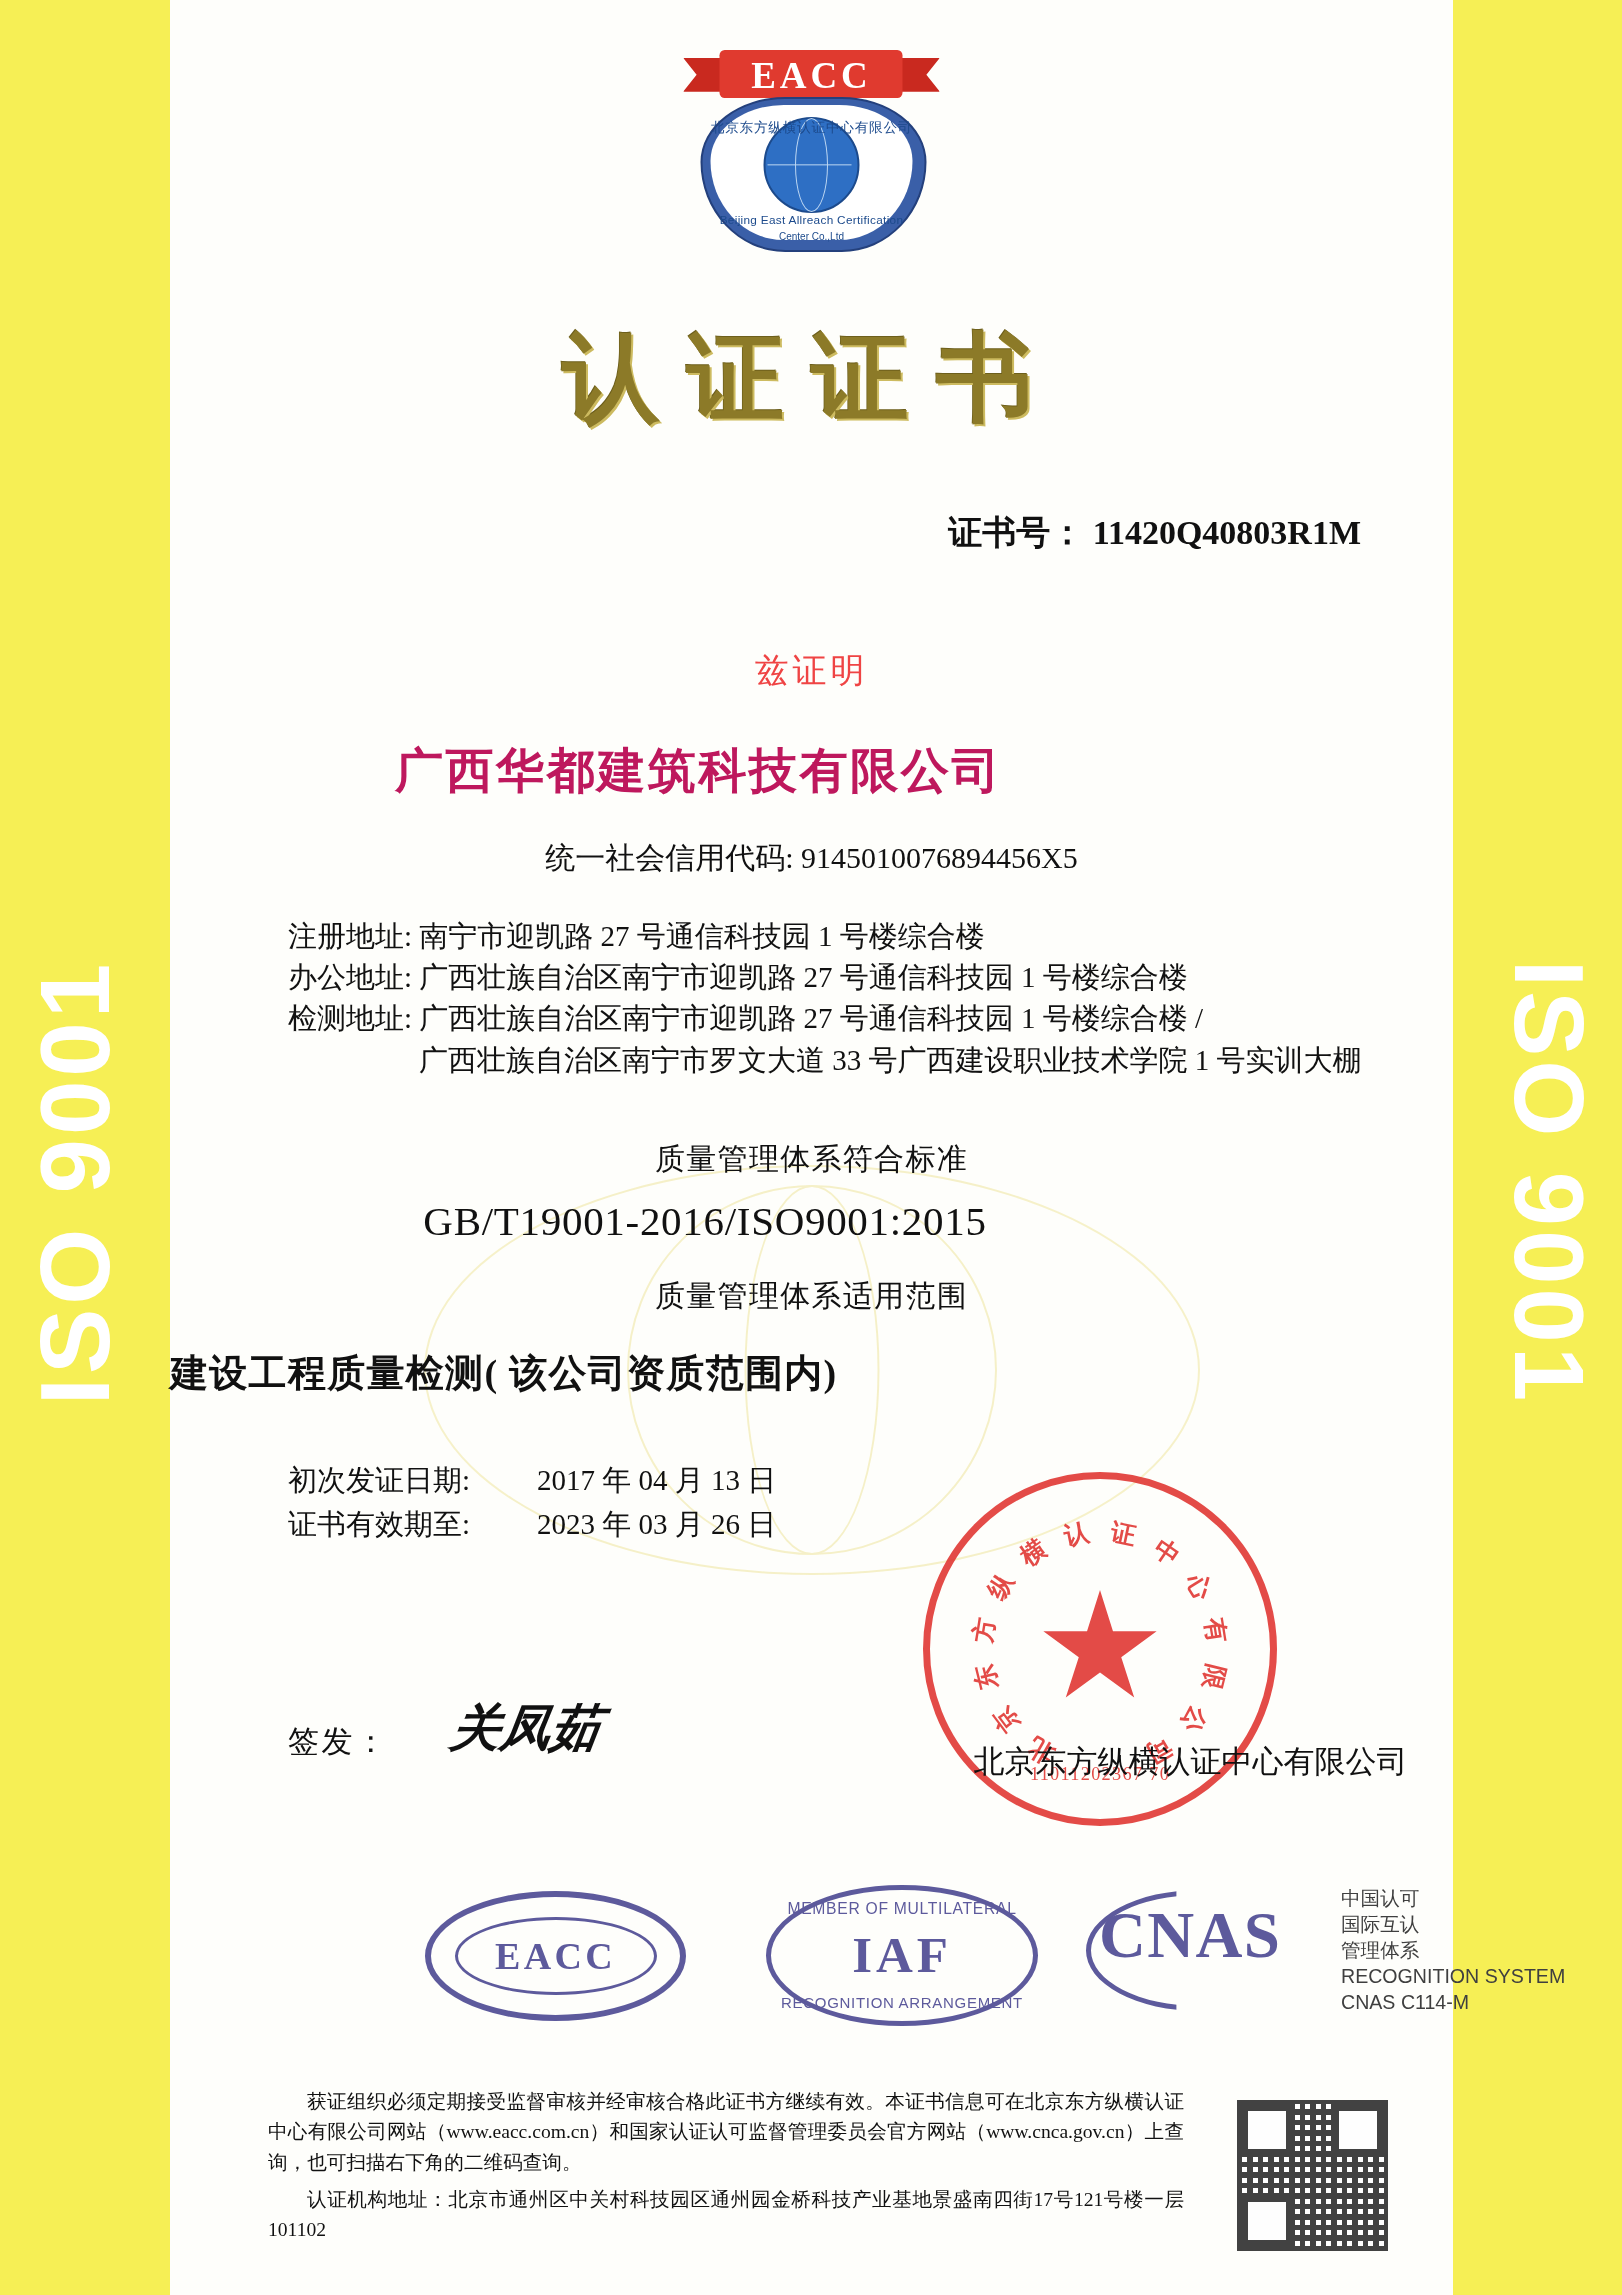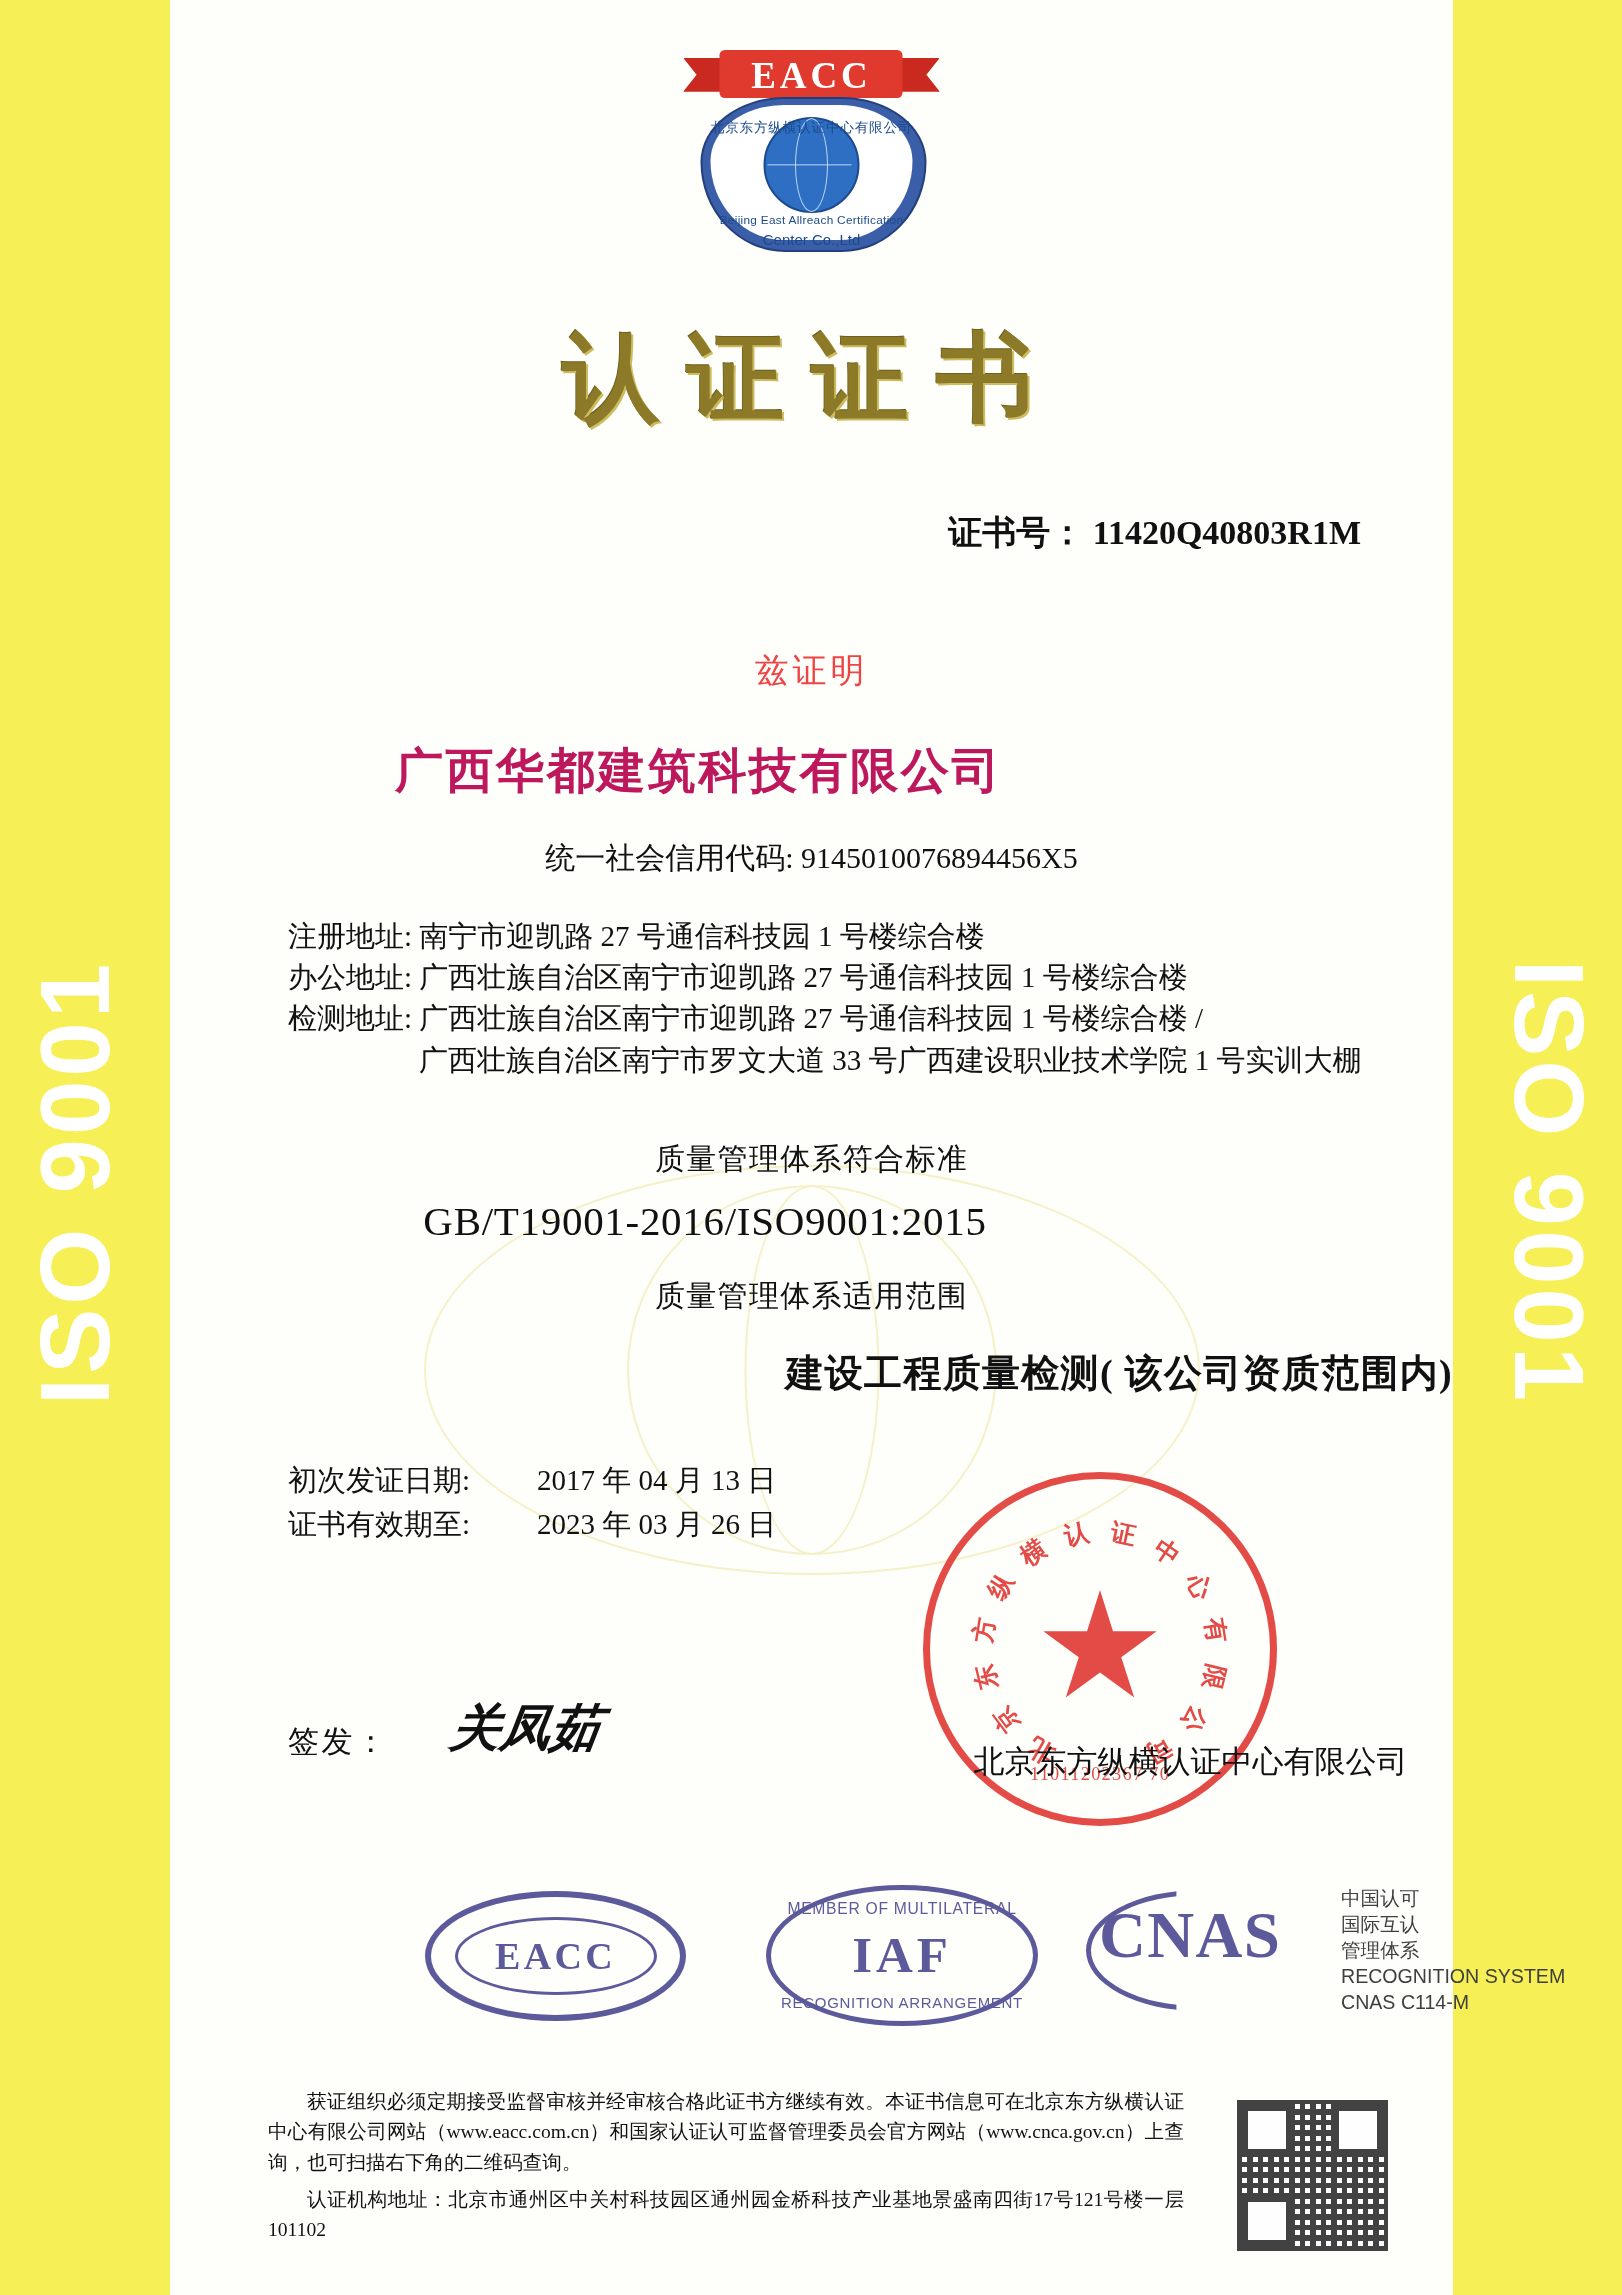--- a/index.html
+++ b/index.html
@@ -116,21 +116,21 @@
     font-size:13.7px;color:#1c4a8c;font-family:"Liberation Sans",sans-serif;
     letter-spacing:0.7px;
   }
   .arc-bot{
     position:absolute;left:0;top:116px;width:262px;text-align:center;
     font-size:11.8px;color:#1c4a8c;font-family:"Liberation Sans",sans-serif;
     letter-spacing:0.3px;
   }
   .arc-bot2{
     position:absolute;left:0;top:134px;width:262px;text-align:center;
-    font-size:15px;color:#1c4a8c;font-family:"Liberation Sans",sans-serif;
+    font-size:10px;color:#1c4a8c;font-family:"Liberation Sans",sans-serif;
   }
   
   .cert-title{
     position:absolute;left:0;top:314px;width:1283px;text-align:center;
     font-family:"Liberation Serif",serif;
     font-weight:bold;
     font-size:97px;
     letter-spacing:27.5px;
     color:#8c7a28;
     text-shadow:2px 2px 0 #cdbb60, -0.7px -0.7px 0 #6d5f1c;
@@ -164,21 +164,21 @@
   }
   .std-value{
     position:absolute;left:0;top:1197px;width:1070px;text-align:center;
     font-size:41px;color:#111;letter-spacing:0.7px;
   }
   .scope-label{
     position:absolute;left:0;top:1276px;width:1283px;text-align:center;
     font-size:30px;color:#111;letter-spacing:1.3px;
   }
   .scope-value{
-    position:absolute;left:0;top:1348px;width:1283px;text-align:right;
+    position:absolute;left:0;top:1348px;width:1283px;text-align:left;
     font-size:38px;font-weight:bold;color:#111;letter-spacing:1.3px;
   }
   .dates{
     position:absolute;left:118px;top:1459px;width:720px;
   }
   .date-row{
     display:flex;font-size:29px;color:#111;line-height:1.5;
   }
   .date-key{width:249px;}
   .date-val{}

